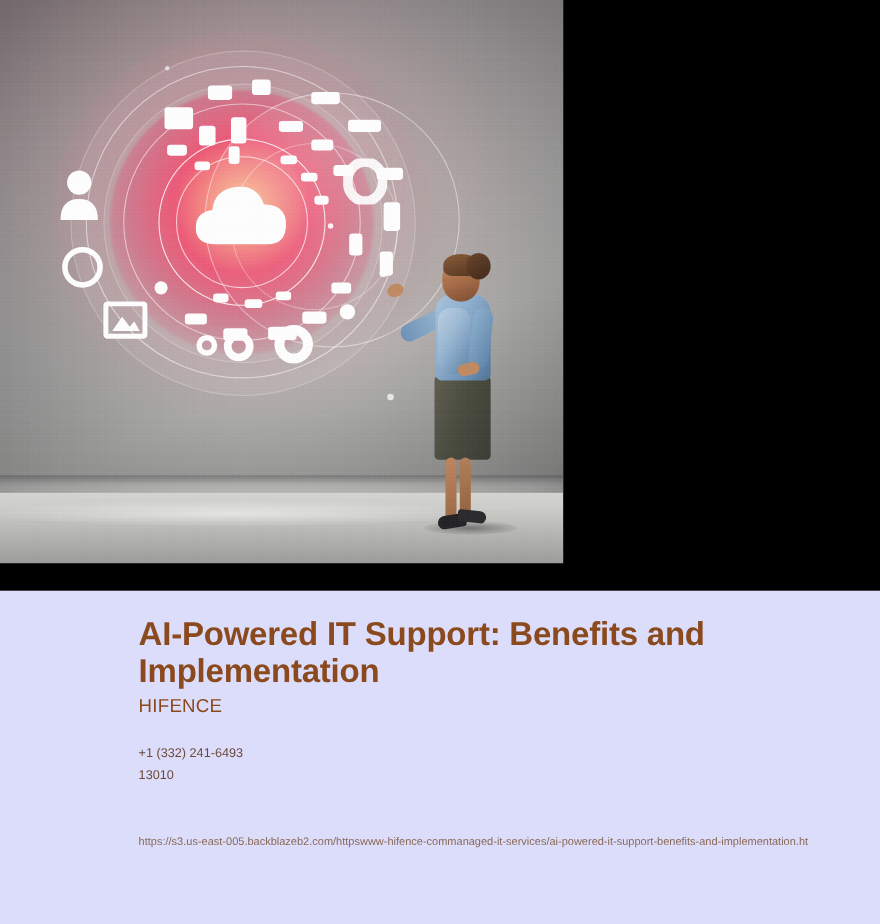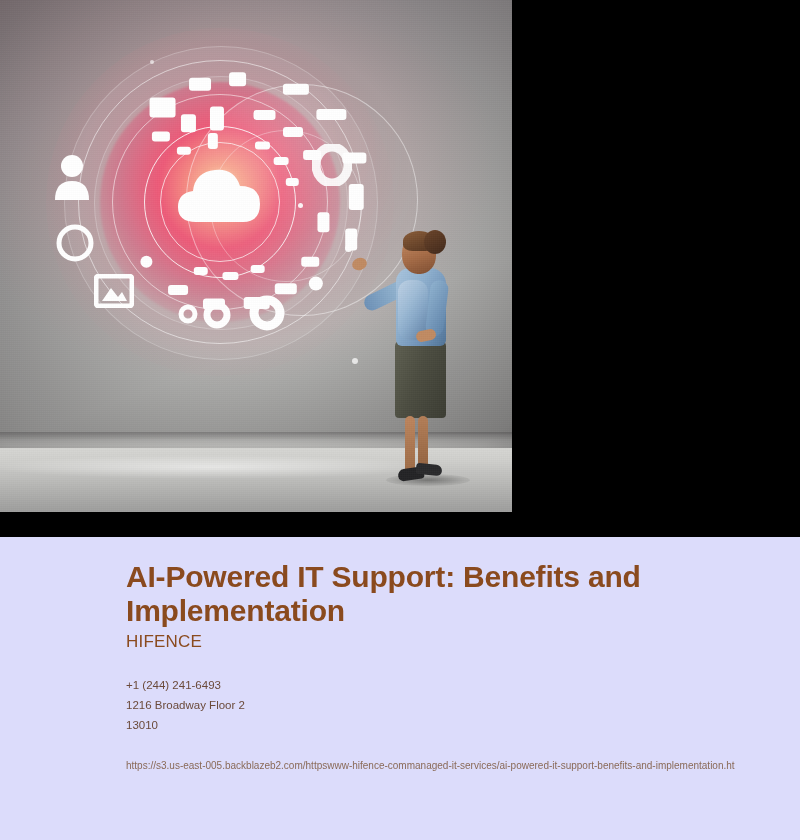--- a/index.html
+++ b/index.html
@@ -437,21 +437,20 @@
 
       <div class="grain"></div>
     </div>
   </div>
 
   <div class="info">
     <h1 class="title">AI-Powered IT Support: Benefits and Implementation</h1>
     <div class="brand">HIFENCE</div>
 
     <div class="contact">
-      <div class="contact-line">+1 (244) 241-6493</div>
-      <div class="contact-line">1216 Broadway Floor 2</div>
+      <div class="contact-line">+1 (332) 241-6493</div>
       <div class="contact-line">13010</div>
     </div>
   </div>
 
   <div class="url">https://s3.us-east-005.backblazeb2.com/httpswww-hifence-commanaged-it-services/ai-powered-it-support-benefits-and-implementation.ht</div>
 
 </div>
 
 </body></html>

